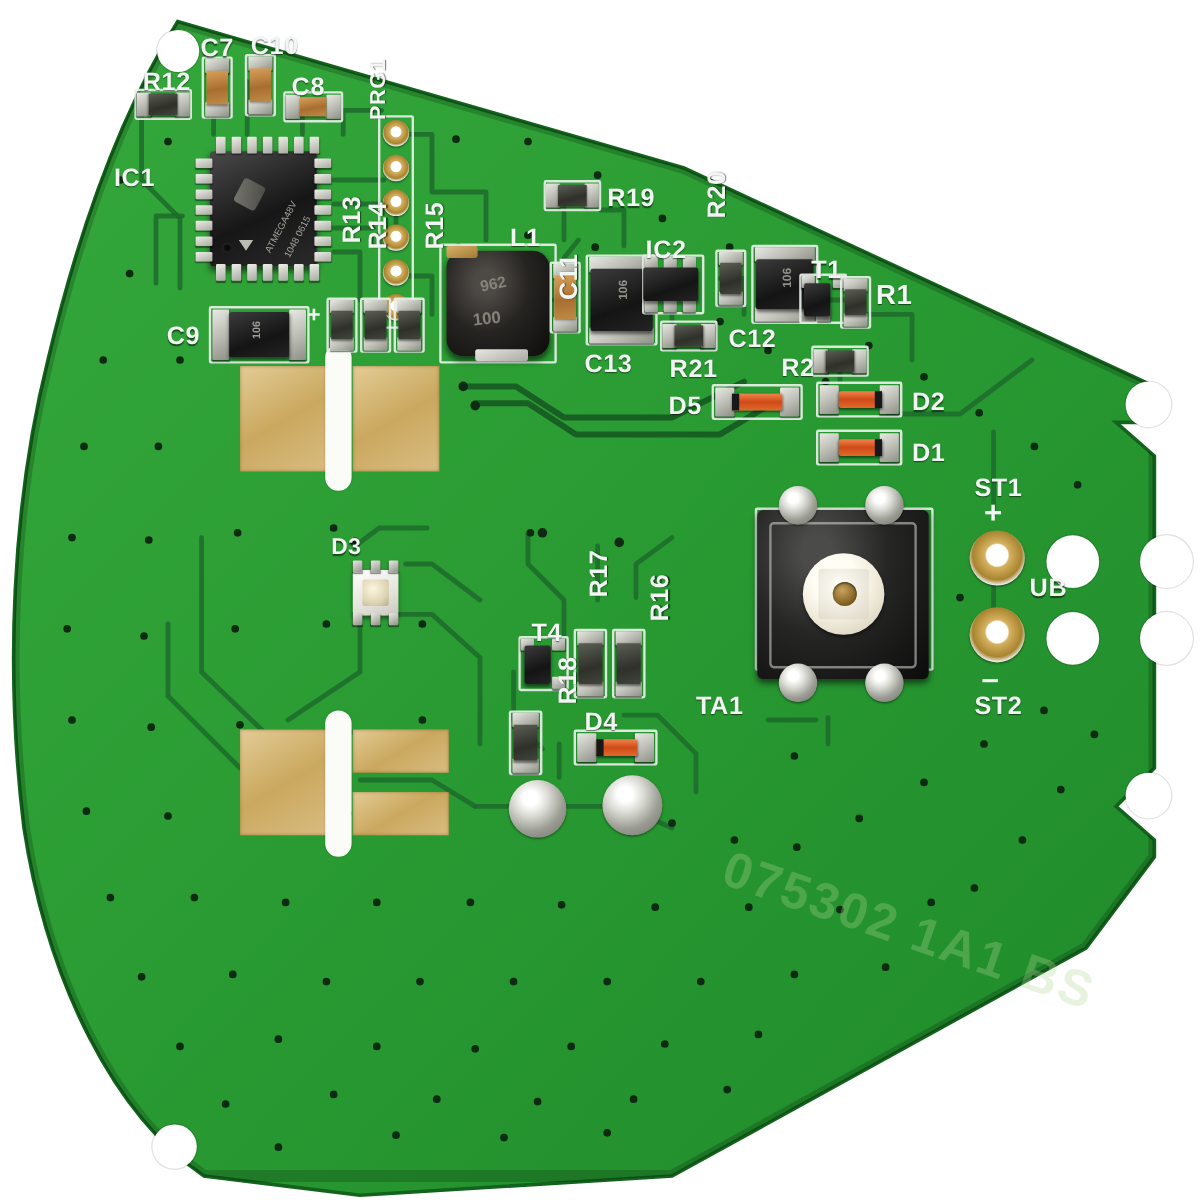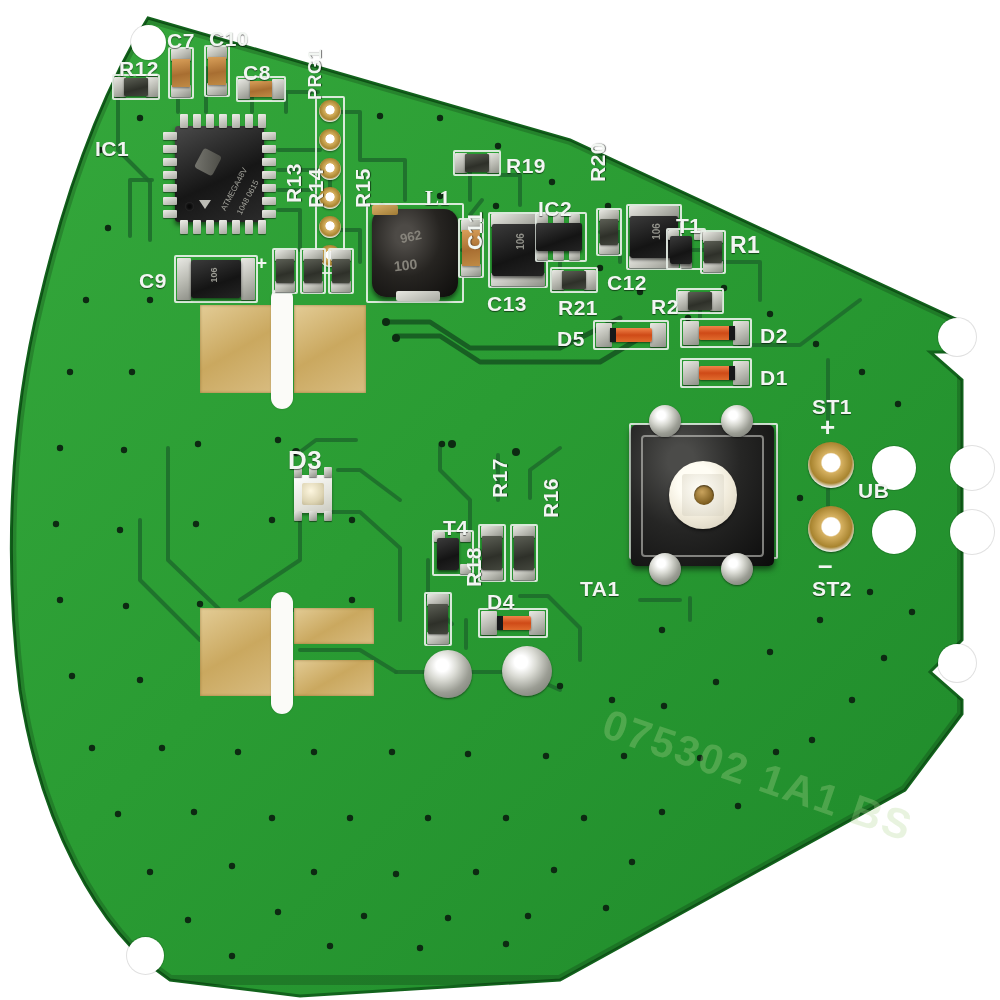--- a/index.html
+++ b/index.html
@@ -537,35 +537,35 @@
       <div class="lbl" style="left: 119px; top: 58px; font-size: 21px;">R12</div>
       <div class="lbl" style="left: 167px; top: 30px; font-size: 21px;">C7</div>
       <div class="lbl" style="left: 209px; top: 28px; font-size: 21px;">C10</div>
       <div class="lbl" style="left: 243px; top: 62px; font-size: 21px;">C8</div>
       <div class="lbl" style="left: 95px; top: 138px; font-size: 21px;">IC1</div>
       <div class="lbl" style="left: 306px; top: 100px; font-size: 18px; transform-origin: 0px 0px; transform: rotate(-90deg);">PRG1</div>
       <div class="lbl" style="left: 283px; top: 203px; font-size: 21px; transform-origin: 0px 0px; transform: rotate(-90deg);">R13</div>
       <div class="lbl" style="left: 305px; top: 208px; font-size: 21px; transform-origin: 0px 0px; transform: rotate(-90deg);">R14</div>
       <div class="lbl" style="left: 352px; top: 208px; font-size: 21px; transform-origin: 0px 0px; transform: rotate(-90deg);">R15</div>
       <div class="lbl" style="left: 139px; top: 270px; font-size: 21px;">C9</div>
-      <div class="lbl" style="left: 425px; top: 188px; font-size: 21px; font-family: Liberation Serif, serif;">L1</div>
+      <div class="lbl" style="left: 425px; top: 188px; font-size: 21px;">L1</div>
       <div class="lbl" style="left: 506px; top: 155px; font-size: 21px;">R19</div>
       <div class="lbl" style="left: 464px; top: 250px; font-size: 21px; transform-origin: 0px 0px; transform: rotate(-90deg);">C11</div>
       <div class="lbl" style="left: 487px; top: 293px; font-size: 21px;">C13</div>
       <div class="lbl" style="left: 538px; top: 198px; font-size: 21px;">IC2</div>
       <div class="lbl" style="left: 587px; top: 182px; font-size: 21px; transform-origin: 0px 0px; transform: rotate(-90deg);">R20</div>
       <div class="lbl" style="left: 558px; top: 297px; font-size: 21px;">R21</div>
       <div class="lbl" style="left: 607px; top: 272px; font-size: 21px;">C12</div>
       <div class="lbl" style="left: 676px; top: 215px; font-size: 21px;">T1</div>
       <div class="lbl" style="left: 730px; top: 234px; font-size: 23px;">R1</div>
       <div class="lbl" style="left: 651px; top: 296px; font-size: 21px;">R2</div>
       <div class="lbl" style="left: 557px; top: 328px; font-size: 21px;">D5</div>
       <div class="lbl" style="left: 760px; top: 325px; font-size: 21px;">D2</div>
       <div class="lbl" style="left: 760px; top: 367px; font-size: 21px;">D1</div>
-      <div class="lbl" style="left: 288px; top: 447px; font-size: 26px;">D3</div>
+      <div class="lbl" style="left: 276px; top: 447px; font-size: 19px;">D3</div>
       <div class="lbl" style="left: 443px; top: 517px; font-size: 21px;">T4</div>
       <div class="lbl" style="left: 489px; top: 498px; font-size: 21px; transform-origin: 0px 0px; transform: rotate(-90deg);">R17</div>
       <div class="lbl" style="left: 540px; top: 518px; font-size: 21px; transform-origin: 0px 0px; transform: rotate(-90deg);">R16</div>
       <div class="lbl" style="left: 463px; top: 587px; font-size: 21px; transform-origin: 0px 0px; transform: rotate(-90deg);">R18</div>
       <div class="lbl" style="left: 487px; top: 591px; font-size: 21px;">D4</div>
       <div class="lbl" style="left: 580px; top: 578px; font-size: 21px;">TA1</div>
       <div class="lbl" style="left: 812px; top: 396px; font-size: 21px;">ST1</div>
       <div class="lbl" style="left: 858px; top: 480px; font-size: 21px;">UB</div>
       <div class="lbl" style="left: 812px; top: 578px; font-size: 21px;">ST2</div>
     </div>

